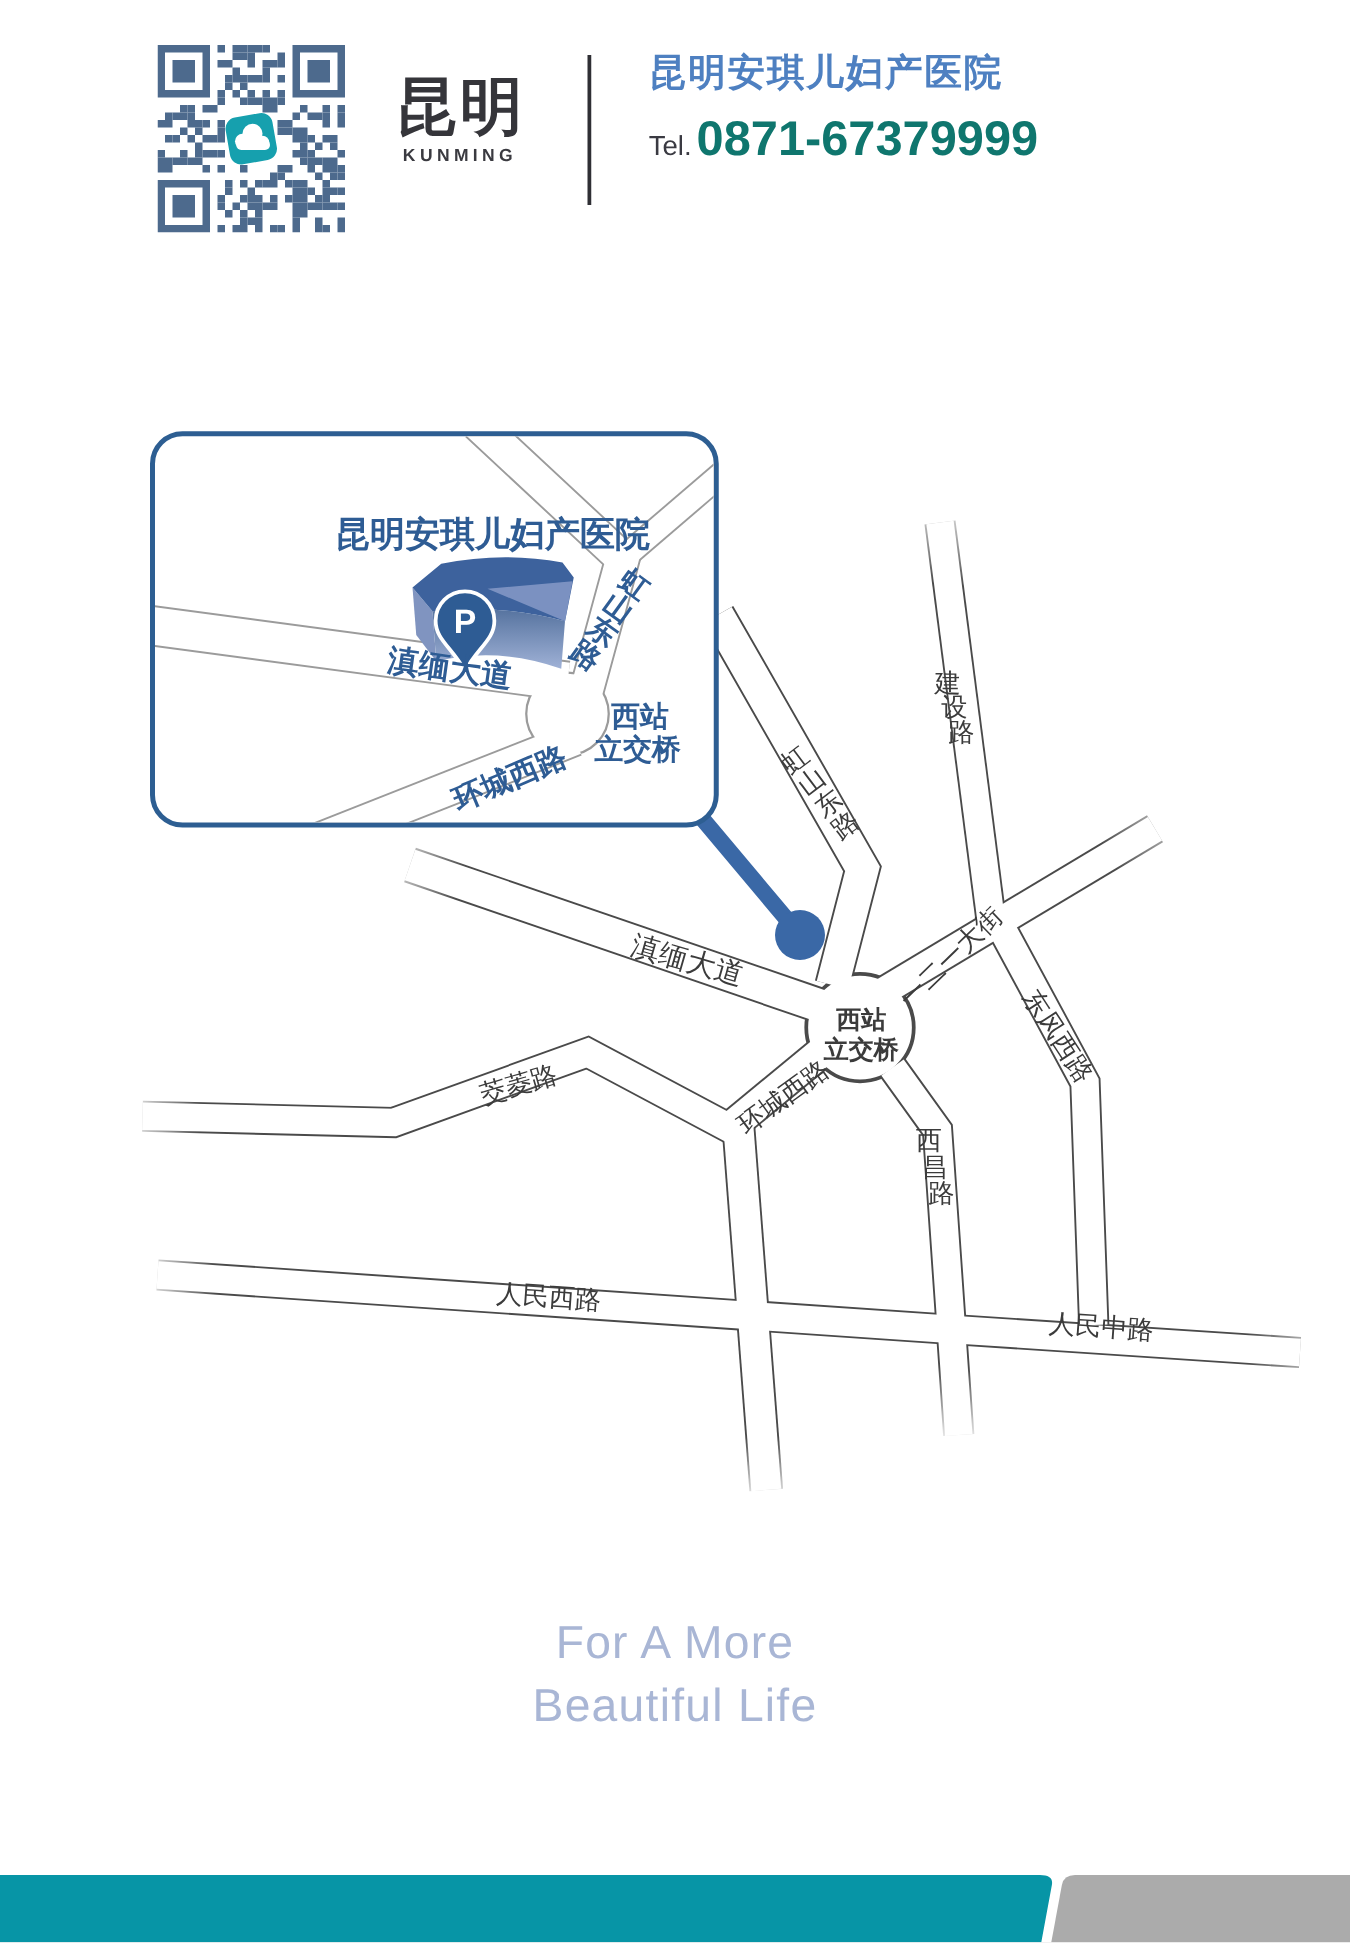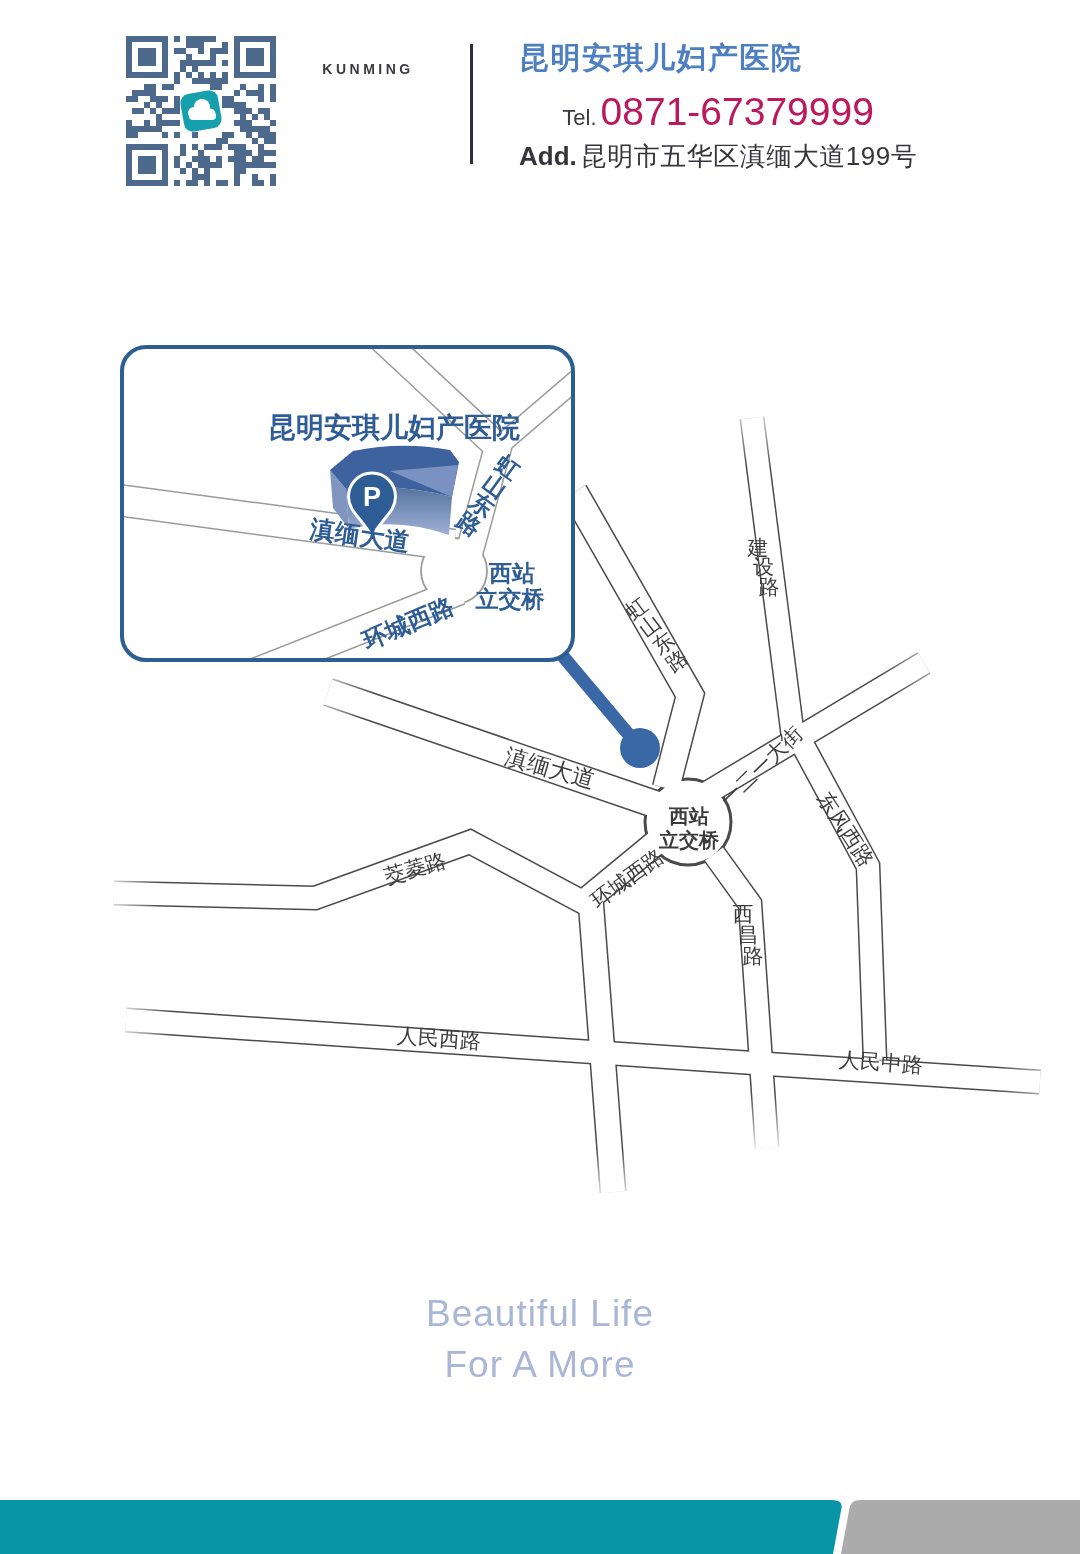--- a/index.html
+++ b/index.html
@@ -8,21 +8,21 @@
   
   .qr{position:absolute;left:126px;top:36px;width:150px;height:150px;}
   .brand{position:absolute;left:293px;top:58px;width:150px;text-align:center;}
   .brand-cn{font-size:50px;font-weight:900;color:#35353a;letter-spacing:2px;line-height:1.1;}
   .brand-en{font-size:14px;font-weight:600;color:#3a3a40;letter-spacing:3.5px;margin-top:3px;}
   .hdr-divider{position:absolute;left:470px;top:44px;width:3px;height:120px;background:#2f2f34;}
   .info{position:absolute;left:519px;top:38px;}
   .hospital-name{font-size:30px;font-weight:600;letter-spacing:1.5px;}
   .tel-row{margin-top:11px;display:flex;align-items:baseline;justify-content:center;}
   .tel-label{font-size:22px;font-weight:500;color:#3a3a42;}
-  .tel-number{font-size:39px;font-weight:400;color:#be185d;letter-spacing:0px;margin-left:4px;}
+  .tel-number{font-size:39px;font-weight:700;color:#0f766e;letter-spacing:0px;margin-left:4px;}
   .add-row{margin-top:5px;display:flex;align-items:baseline;}
   .add-label{font-size:26px;font-weight:600;color:#35353b;}
   .address{font-size:26px;font-weight:400;color:#35353b;margin-left:4px;letter-spacing:0.5px;}
   
   .main-map{position:absolute;left:0;top:380px;}
   .road-casing{fill:none;stroke:#4a4a4a;stroke-linecap:butt;stroke-linejoin:miter;}
   .road-fill{fill:none;stroke:#ffffff;stroke-linecap:butt;stroke-linejoin:miter;}
   .inset-box{position:absolute;left:120px;top:345px;width:455px;height:317px;box-sizing:border-box;
              background:#fff;border:4px solid #2d5e92;border-radius:26px;overflow:hidden;}
   .i-casing{fill:none;stroke:#9b9b9b;stroke-linejoin:miter;}
@@ -235,34 +235,31 @@
       <rect x="6" y="114" width="30" height="30" fill="#fff"></rect>
       <rect x="12" y="120" width="18" height="18" fill="#4d6a8d"></rect>
       <rect x="56" y="56" width="38" height="38" fill="#16a0ae" rx="9" transform="rotate(-10 75 75)"></rect>
       <circle cx="68" cy="77" r="6" fill="#fff"></circle>
       <circle cx="76" cy="71" r="8" fill="#fff"></circle>
       <circle cx="84" cy="78" r="5.5" fill="#fff"></circle>
       <rect x="63" y="76" width="27" height="8" fill="#fff" rx="4"></rect>
     </svg>
 
   <div class="brand">
+    <div class="brand-cn">昆明</div>
     <div class="brand-en">KUNMING</div>
   </div>
 
   <div class="hdr-divider"></div>
 
   <div class="info">
     <div class="hospital-name" style="color: rgb(78, 128, 193);">昆明安琪儿妇产医院</div>
     <div class="tel-row">
       <span class="tel-label">Tel.</span>
       <span class="tel-number">0871-67379999</span>
-    </div>
-    <div class="add-row">
-      <span class="add-label">Add.</span>
-      <span class="address">昆明市五华区滇缅大道199号</span>
     </div>
   </div>
 
   <svg class="main-map" id="main-map" width="1080" height="820" viewBox="0 0 1080 820">
     <defs>
       <linearGradient id="fL" x1="0" y1="0" x2="1" y2="0">
         <stop offset="0" stop-color="#fff"></stop>
           <stop offset="1" stop-color="#fff" stop-opacity="0"></stop>
       </linearGradient>
       <linearGradient id="fR" x1="0" y1="0" x2="1" y2="0">
@@ -387,22 +384,22 @@
           <text x="349" y="179" text-anchor="middle" dominant-baseline="central" font-size="23" font-weight="700" fill="#2e5c94" transform="rotate(36 349 179)">路</text>
           <text x="392" y="228" text-anchor="middle" dominant-baseline="central" font-size="23" font-weight="700" fill="#2e5c94">西站</text>
           <text x="390" y="254" text-anchor="middle" dominant-baseline="central" font-size="23" font-weight="700" fill="#2e5c94">立交桥</text>
           <text x="288" y="278" text-anchor="middle" dominant-baseline="central" font-size="24" font-weight="700" fill="#2e5c94" transform="rotate(-23 288 278)">环城西路</text>
           <text x="252" y="152" text-anchor="middle" dominant-baseline="central" font-size="27" font-weight="700" fill="#ffffff">P</text>
         </g>
     </svg>
   </div>
 
   <div class="slogan" style="color: rgb(169, 182, 213);">
+    <div>For A More</div>
     <div>Beautiful Life</div>
-    <div>For A More</div>
   </div>
 
   <svg class="footer" width="1080" height="60" viewBox="0 0 1080 60">
     <path d="M0,6 L832,6 Q843,6 841.5,14 L833,60 L0,60 Z" fill="#0795a6"></path>
     <path d="M860,6 Q851,6 849.5,14 L841,60 L1080,60 L1080,6 Z" fill="#ababab"></path>
   </svg>
 
 </div>
 
 </body></html>

